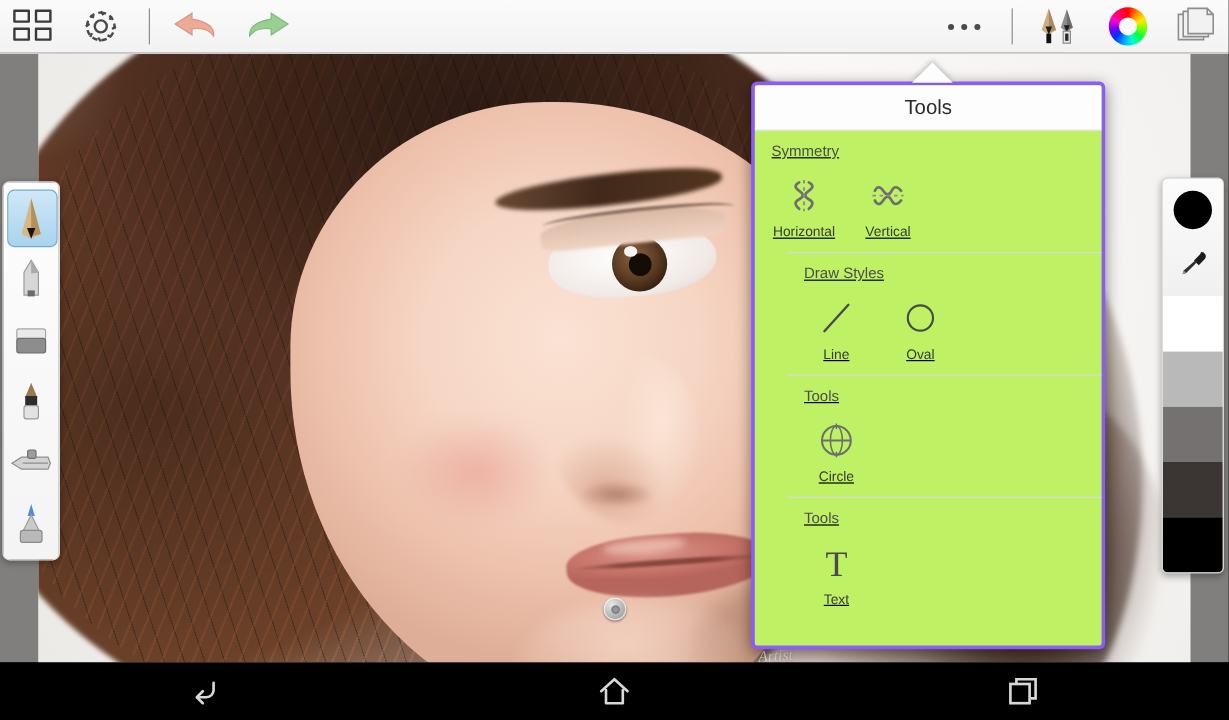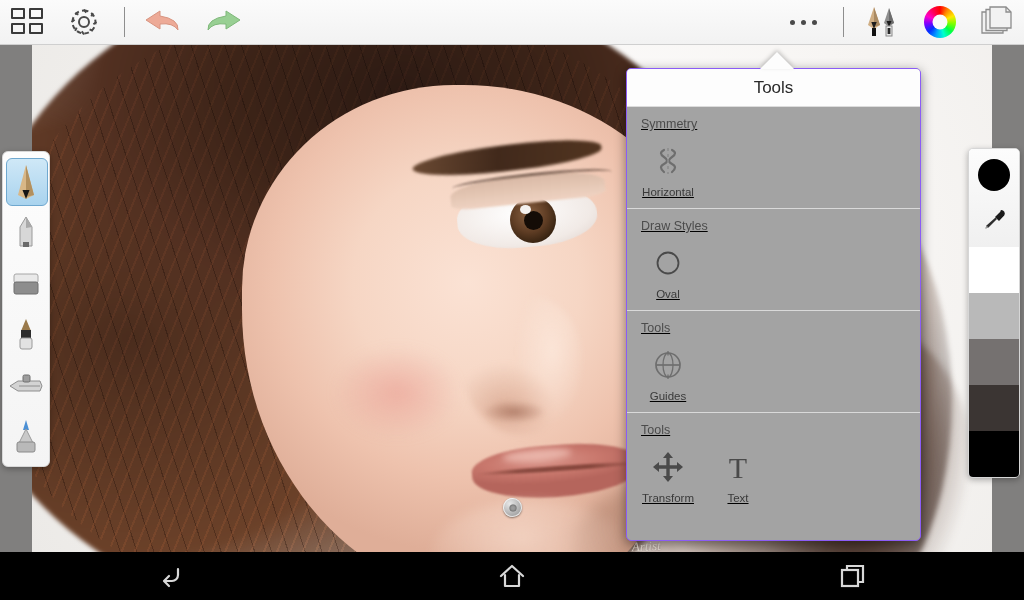--- a/index.html
+++ b/index.html
@@ -231,38 +231,38 @@
   .rp-top{ background:linear-gradient(#fcfcfc,#f0f0f0); padding:10px 0 8px; }
   .rp-current{
     width:32px; height:32px; border-radius:50%; margin:0 auto 10px; background:#000;
   }
   .rp-drop{ height:38px; display:flex; align-items:center; justify-content:center; cursor:pointer; }
   .swatch{ height:46px; width:100%; cursor:pointer; display:block; }
 
   
   #panel {
     position:absolute; left:626px; top:68px; width:295px; height:473px;
-    background:#a3a3a3; border:1px solid #8b5cf6; border-radius:5px;
+    background:#bef264; border:3px solid #8b5cf6; border-radius:5px;
     box-shadow:0 3px 12px rgba(0,0,0,.45);
     overflow:hidden;
   }
   #panel-caret{
     position:absolute; left:760px; top:52px; width:0; height:0;
     border-left:17px solid transparent; border-right:17px solid transparent;
     border-bottom:17px solid #fdfdfd;
     filter:drop-shadow(0 -2px 2px rgba(0,0,0,.22));
     z-index:5;
   }
   .panel-title{
     height:38px; line-height:38px; text-align:center;
     font-size:17px; color:#2a2a2a; background:#fdfdfd;
     border-bottom:1px solid #dcdcdc;
   }
   .section{ padding:10px 0 6px;text-decoration:underline; }
-  .section + .section{ border-top:1px solid #d9d9d9; }
+  .section + .section{ border-top:1px solid #d9d9d9;margin-left:27px; }
   .sec-head{
     font-size:12.5px; color:#4c4c4c; padding:0 14px 6px;
   }
   .row{ display:flex; padding:0 6px; }
   .cell{
     width:70px; display:flex; flex-direction:column; align-items:center;
     cursor:pointer; padding:2px 0 4px;
   }
   .cell .ic{
     width:44px; height:44px; display:flex; align-items:center; justify-content:center;
@@ -476,26 +476,46 @@
             <svg width="40" height="40" viewBox="0 0 40 40">
               <g fill="none" stroke="#6e6e6e" stroke-width="2.2" stroke-linecap="round">
                 <path d="M16 9 q-6 3 0 7 q6 4 0 7 q-6 3 0 8"></path>
                 <path d="M24 9 q6 3 0 7 q-6 4 0 7 q6 3 0 8"></path>
               </g>
               <line x1="20" y1="7" x2="20" y2="33" stroke="#8d8d8d" stroke-width="1.6" stroke-dasharray="3 3"></line>
             </svg>
           </span>
           <span class="lbl">Horizontal</span>
         </div>
+        <div class="cell">
+          <span class="ic">
+            <svg width="40" height="40" viewBox="0 0 40 40">
+              <g fill="none" stroke="#6e6e6e" stroke-width="2.2" stroke-linecap="round">
+                <path d="M9 16 q3 -6 7 0 q4 6 7 0 q3 -6 8 0"></path>
+                <path d="M9 24 q3 6 7 0 q4 -6 7 0 q3 6 8 0"></path>
+              </g>
+              <line x1="7" y1="20" x2="33" y2="20" stroke="#8d8d8d" stroke-width="1.6" stroke-dasharray="3 3"></line>
+            </svg>
+          </span>
+          <span class="lbl">Vertical</span>
+        </div>
       </div>
     </div>
 
     <div class="section">
       <div class="sec-head">Draw Styles</div>
       <div class="row">
+        <div class="cell">
+          <span class="ic">
+            <svg width="32" height="32" viewBox="0 0 32 32">
+              <line x1="6" y1="27" x2="26" y2="5" stroke="#4a4a4a" stroke-width="2" stroke-linecap="round"></line>
+            </svg>
+          </span>
+          <span class="lbl">Line</span>
+        </div>
         <div class="cell">
           <span class="ic">
             <svg width="32" height="32" viewBox="0 0 32 32">
               <circle cx="16" cy="16" r="10.5" fill="none" stroke="#4a4a4a" stroke-width="1.8"></circle>
             </svg>
           </span>
           <span class="lbl">Oval</span>
         </div>
       </div>
     </div>
@@ -506,43 +526,28 @@
         <div class="cell">
           <span class="ic">
             <svg width="38" height="38" viewBox="0 0 38 38">
               <circle cx="19" cy="19" r="12" fill="none" stroke="#6e6e6e" stroke-width="1.7"></circle>
               <ellipse cx="19" cy="19" rx="5" ry="12" fill="none" stroke="#6e6e6e" stroke-width="1.3"></ellipse>
               <line x1="7" y1="19" x2="31" y2="19" stroke="#6e6e6e" stroke-width="1.7"></line>
               <line x1="19" y1="5" x2="19" y2="9.5" stroke="#6e6e6e" stroke-width="1.3"></line>
               <line x1="19" y1="28.5" x2="19" y2="33" stroke="#6e6e6e" stroke-width="1.3"></line>
             </svg>
           </span>
-          <span class="lbl">Guides</span>
+          <span class="lbl">Circle</span>
         </div>
       </div>
     </div>
 
     <div class="section">
       <div class="sec-head">Tools</div>
       <div class="row">
-        <div class="cell">
-          <span class="ic">
-            <svg width="36" height="36" viewBox="0 0 36 36">
-              <g fill="#4a4a4a">
-                <path d="M18 3 l5 6 h-10 z"></path>
-                <path d="M18 33 l5 -6 h-10 z"></path>
-                <path d="M3 18 l6 -5 v10 z"></path>
-                <path d="M33 18 l-6 -5 v10 z"></path>
-                <rect x="16.3" y="8" width="3.4" height="20" rx="1"></rect>
-                <rect x="8" y="16.3" width="20" height="3.4" rx="1"></rect>
-              </g>
-            </svg>
-          </span>
-          <span class="lbl">Transform</span>
-        </div>
         <div class="cell">
           <span class="ic">
             <svg width="36" height="36" viewBox="0 0 36 36">
               <text x="18" y="29" text-anchor="middle" font-family="Liberation Serif, serif" font-size="30" fill="#4a4a4a">T</text>
             </svg>
           </span>
           <span class="lbl">Text</span>
         </div>
       </div>
     </div>

